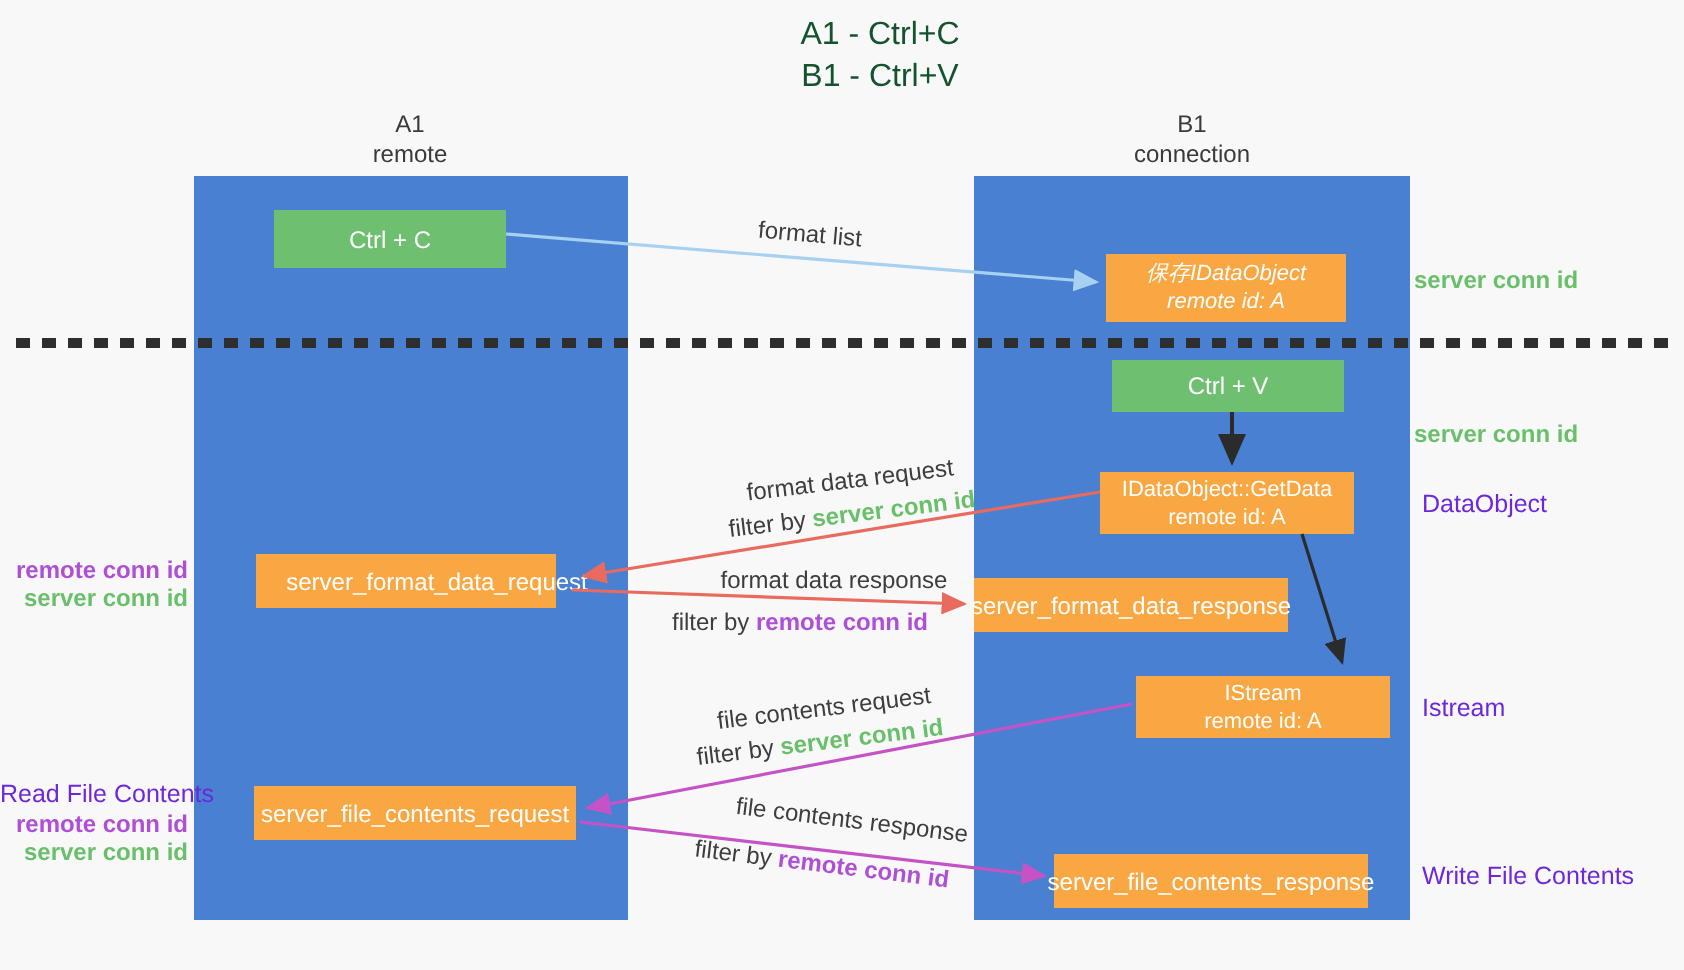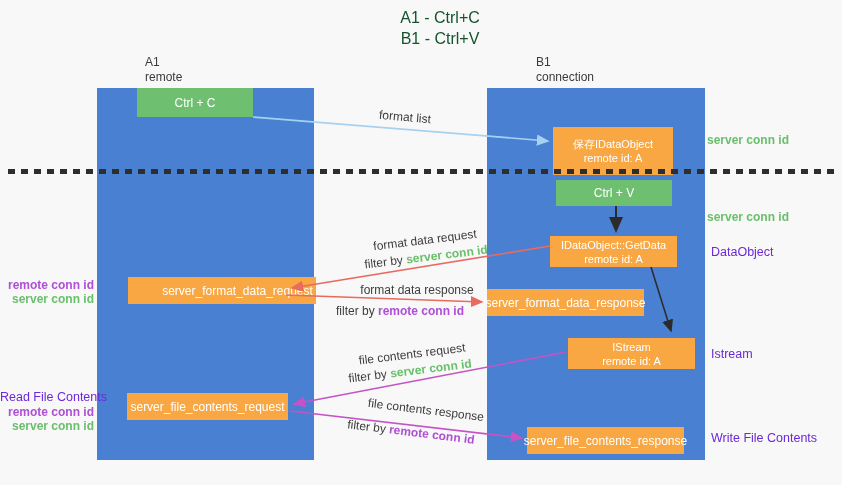--- a/index.html
+++ b/index.html
@@ -7,45 +7,45 @@
   #canvas {
     position:relative; width:842px; height:485px;
     background:#f8f8f8; overflow:hidden;
     font-family:"Liberation Sans", sans-serif;
     color:#3d3d3d;
   }
   
   #title { position:absolute; left:340px; top:7px; width:200px; text-align:center;
            font-size:16px; color:#14532d; line-height:21px; }
   
-  .lane-header { position:absolute; width:120px; text-align:left; font-size:12px;
+  .lane-header { position:absolute; width:120px; text-align:center; font-size:12px;
                  color:#3a3a3a; line-height:15px; top:55px; }
   #lane-header-left  { left:145px; }
   #lane-header-right { left:536px; }
   
   .lane { position:absolute; top:88px; height:372px; background:#4a80d2; }
   #lane-left  { left:97px;  width:217px; }
   #lane-right { left:487px; width:218px; }
   
   #divider { position:absolute; left:8px; top:169px; width:828px; height:5px;
              background:repeating-linear-gradient(to right, #2e2e2e 0 7px, transparent 7px 13px);
              z-index:5; }
   
   .node { position:absolute; display:flex; flex-direction:column; align-items:center;
           justify-content:center; color:#fff; text-align:center; z-index:4; }
   .node.green  { background:#6fbf70; font-size:12px; }
   .node.orange { background:#f9a743; }
   .node .l1, .node .l2 { line-height:14px; font-size:11px; white-space:nowrap; }
   .node.single { font-size:12px; }
-  #node-ctrl-c   { left:137px; top:88px; width:116px; height:29px; }
+  #node-ctrl-c   { left:137px; top:105px; width:116px; height:29px; }
   #node-ctrl-v   { left:556px; top:180px; width:116px; height:26px; }
-  #node-save     { left:553px; top:127px; width:120px; height:48px; }
+  #node-save     { left:553px; top:127px; width:120px; height:34px;font-style:italic; }
   #node-getdata  { left:550px; top:236px; width:127px; height:31px; }
   #node-istream  { left:568px; top:338px; width:127px; height:31px; }
-  #node-fmt-req  { left:128px; top:277px; width:188px; height:27px;padding-left:31px; }
+  #node-fmt-req  { left:128px; top:277px; width:150px; height:27px;padding-left:31px; }
   #node-fmt-resp { left:487px; top:289px; width:157px; height:27px; }
   #node-file-req { left:127px; top:393px; width:161px; height:27px; }
   #node-file-resp{ left:527px; top:427px; width:157px; height:27px;text-align:center; }
   
   #arrows { position:absolute; left:0; top:0; width:842px; height:485px; z-index:6;
             pointer-events:none; }
   
   .edge-label { position:absolute; white-space:nowrap; font-size:12px; color:#3d3d3d;
                 z-index:7; transform-origin:center; }
   .edge-label .green  { color:#6abf6b; font-weight:bold; }

